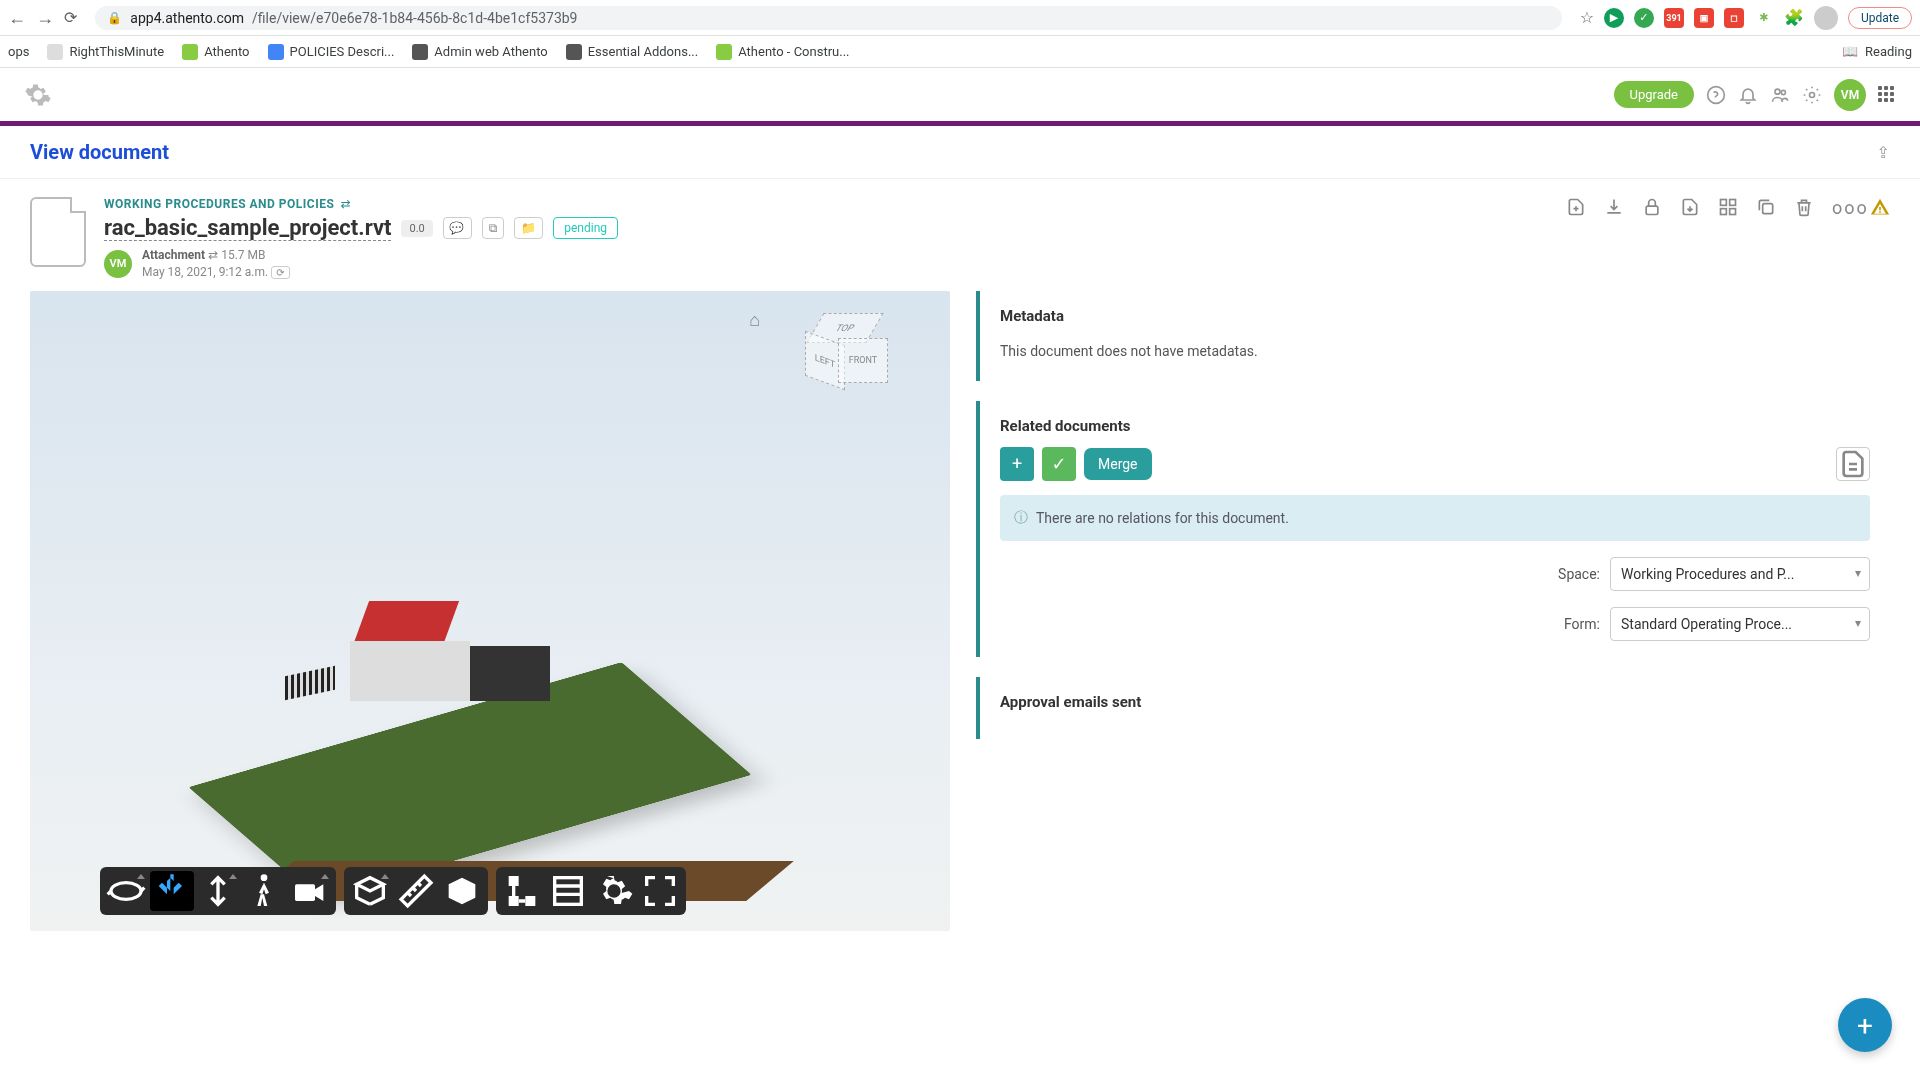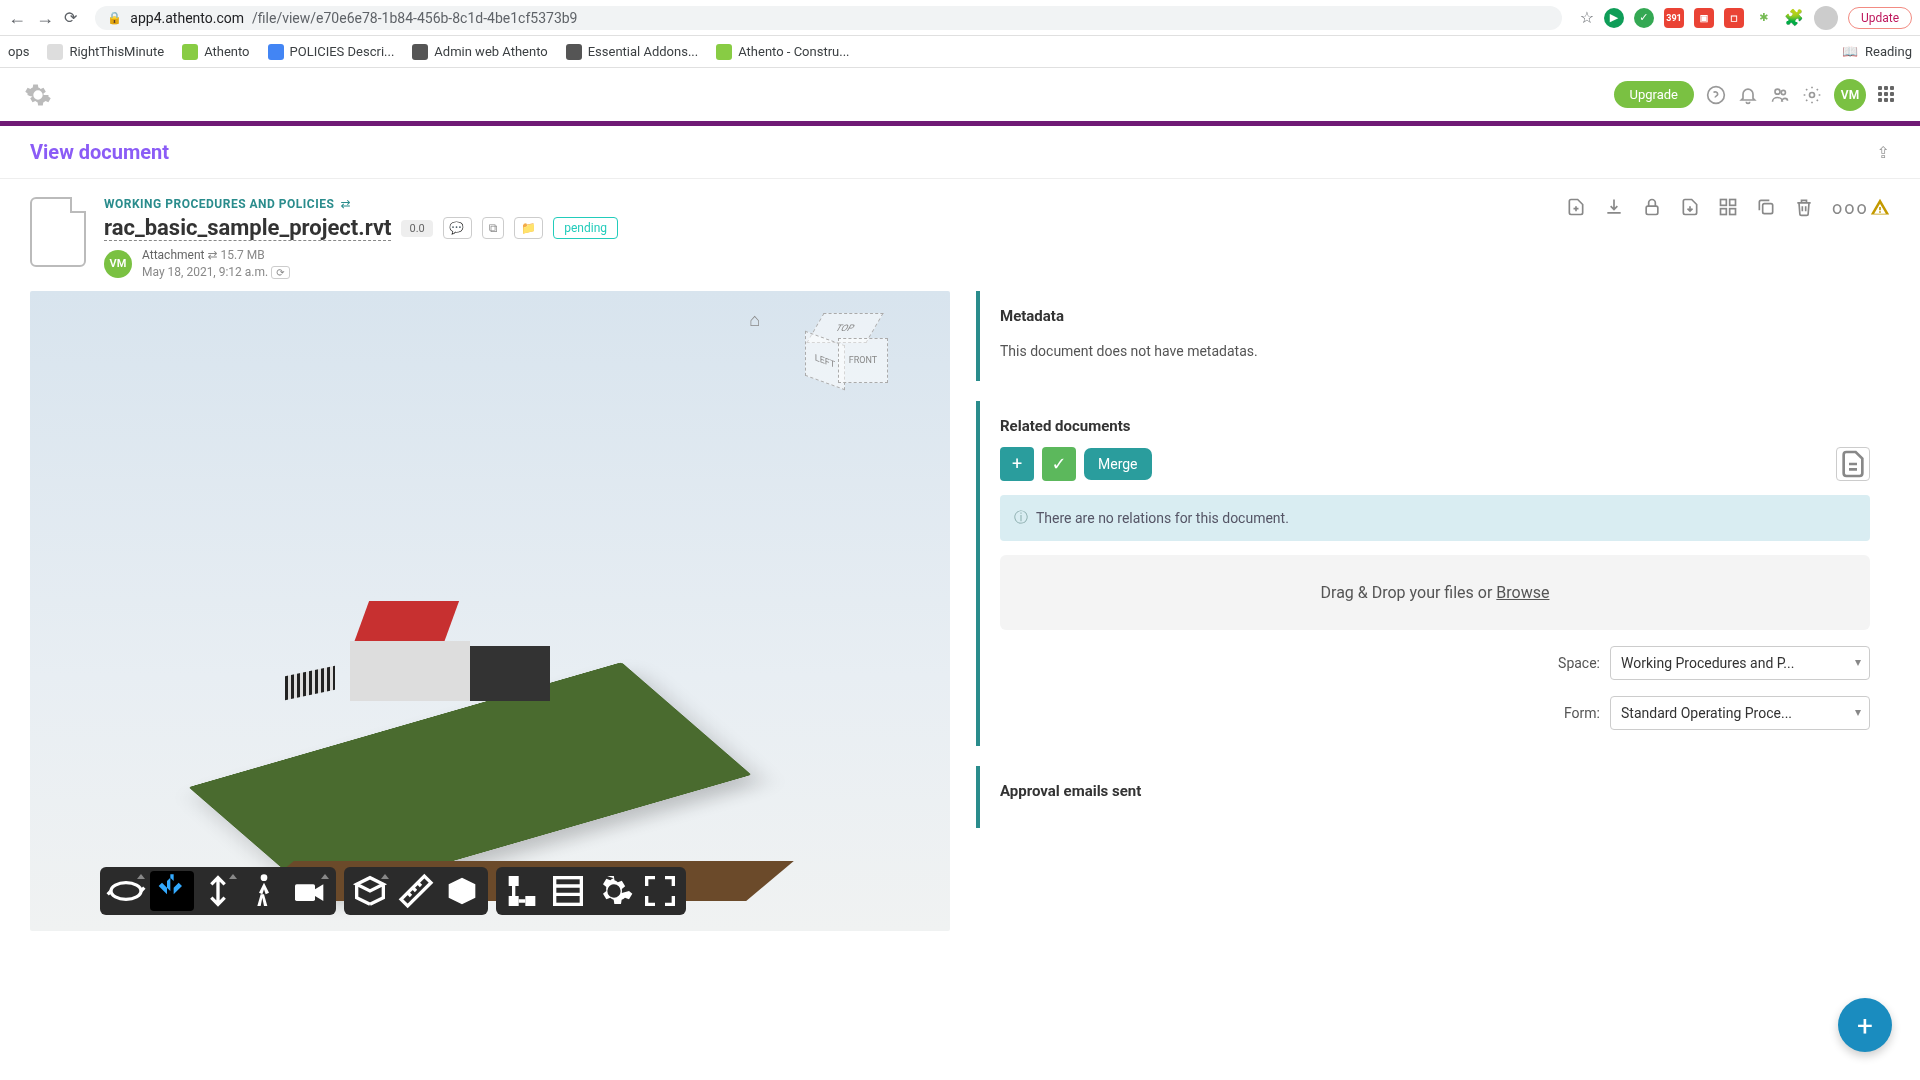--- a/index.html
+++ b/index.html
@@ -14,60 +14,60 @@
 .url-text { color: #202124; font-size: 14px; }
 .url-path { color: #5f6368; }
 .chrome-icons { display: flex; align-items: center; gap: 10px; }
 .chrome-icon { width: 20px; height: 20px; border-radius: 50%; display: flex; align-items: center; justify-content: center; font-size: 11px; }
 .ic-star { color: #5f6368; font-size: 16px; }
 .ic-green1 { background: #0f9d58; color: #fff; }
 .ic-green2 { background: #34a853; color: #fff; }
 .ic-red { background: #ea4335; color: #fff; border-radius: 4px; font-size: 9px; font-weight: bold; padding: 2px; }
 .ic-puzzle { color: #5f6368; }
 .ic-avatar { width: 24px; height: 24px; border-radius: 50%; background: #ccc; }
-.update-btn { background: #fff; border: 1px solid #f28b82; color: #be185d; border-radius: 14px; padding: 3px 12px; font-size: 12px; }
+.update-btn { background: #fff; border: 1px solid #f28b82; color: #0c4a6e; border-radius: 14px; padding: 3px 12px; font-size: 12px; }
 
 
 .bookmarks { height: 32px; background: #fff; border-bottom: 1px solid #e0e0e0; display: flex; align-items: center; padding: 0 8px; gap: 18px; font-size: 13px; color: #3c4043; }
 .bookmark { display: flex; align-items: center; gap: 6px; cursor: pointer; }
 .bm-icon { width: 16px; height: 16px; border-radius: 3px; background: #ddd; display: inline-block; }
 .bm-reading { margin-left: auto; display: flex; align-items: center; gap: 6px; }
 
 
 .app-header { height: 58px; border-bottom: 5px solid #701a75; display: flex; align-items: center; padding: 0 24px; gap: 12px; }
 .gear-logo { width: 28px; height: 28px; color: #bbb; }
 .spacer { flex: 1; }
 .upgrade-pill { background: #7ac142; color: #fff; border-radius: 14px; padding: 6px 16px; font-size: 13px; border: none; }
 .hdr-ic { width: 20px; height: 20px; color: #999; display: flex; align-items: center; justify-content: center; }
 .avatar-circle { width: 32px; height: 32px; border-radius: 50%; background: #7ac142; color: #fff; display: flex; align-items: center; justify-content: center; font-size: 12px; font-weight: 600; }
 .apps-grid { width: 18px; height: 18px; display: grid; grid-template-columns: repeat(3,4px); grid-template-rows: repeat(3,4px); gap: 2px; }
 .apps-grid span { background: #666; border-radius: 1px; }
 
 
 .page-title-bar { padding: 14px 30px; border-bottom: 1px solid #eee; display:flex; align-items:center; }
-.page-title { font-size: 20px; font-weight: 700; color: #8b5cf6; }
+.page-title { font-size: 20px; font-weight: 700; color: #1d4ed8; }
 .title-icons { margin-left:auto; display:flex; gap:8px; color:#999; }
 
 
 .doc-header { padding: 18px 30px 10px; display: flex; gap: 18px; align-items: flex-start; }
 .doc-icon { width: 56px; height: 70px; border: 2px solid #bbb; border-radius: 6px; position: relative; }
 .doc-icon::after { content:''; position:absolute; top:-2px; right:-2px; width:14px; height:14px; background:#fff; border-left:2px solid #bbb; border-bottom:2px solid #bbb; }
 .doc-meta { flex: 1; }
 .breadcrumb-line { display: flex; align-items: center; gap: 6px; margin-bottom: 4px; }
 .breadcrumb { color: #2a8c8c; font-size: 12px; font-weight: 700; letter-spacing: 0.5px; }
 .swap-ic { color: #2a8c8c; font-size: 12px; }
 .title-line { display: flex; align-items: center; gap: 10px; margin-bottom: 6px; }
 .doc-title { font-size: 22px; font-weight: 700; border-bottom: 1px dashed #888; }
 .chip { font-size: 11px; padding: 2px 8px; border-radius: 4px; background: #eee; color: #666; }
 .chip-outline { border: 1px solid #ccc; background: #fff; padding: 3px 6px; border-radius: 4px; color: #888; font-size:12px; }
 .chip-pending { background: #fff; border: 1px solid #2cb; color: #2cb; font-size: 12px; padding: 3px 10px; border-radius: 4px; }
 .author-line { display: flex; align-items: center; gap: 10px; }
 .sm-avatar { width: 28px; height: 28px; border-radius: 50%; background: #7ac142; color: #fff; display: flex; align-items: center; justify-content: center; font-size: 11px; font-weight: 600; }
 .author-text { font-size: 12px; color: #888; line-height: 1.4; }
-.author-text .type { font-weight: 400; color: #666; }
+.author-text .type { font-weight: 700; color: #666; }
 .doc-actions { display: flex; gap: 18px; align-items: center; color: #888; }
 .doc-action-ic { width: 20px; height: 20px; cursor: pointer; }
 .warn-ic { color: #c49a00; }
 
 
 .main { display: flex; gap: 26px; padding: 0 30px 20px; }
 .viewer { width: 920px; height: 640px; background: linear-gradient(180deg, #d8e4ee 0%, #e8eef3 60%, #f0f2f2 100%); border-radius: 2px; position: relative; overflow: hidden; }
 .home-ic { position: absolute; top: 18px; right: 190px; color: #888; font-size: 18px; }
 .viewcube { position: absolute; top: 22px; right: 60px; width: 90px; height: 90px; }
 .cube-face { position:absolute; border:1px dashed #aaa; background: rgba(255,255,255,0.5); font-size:9px; color:#888; display:flex; align-items:center; justify-content:center; }
@@ -398,23 +398,20 @@
             <svg viewBox="0 0 24 24" width="16" fill="none" stroke="currentColor" stroke-width="2">
               <path d="M14 3H7a2 2 0 00-2 2v14a2 2 0 002 2h10a2 2 0 002-2V8l-5-5z"></path>
               <path d="M9 12h6M9 16h6"></path>
             </svg>
           </button>
       </div>
       <div class="info-box">
         <span class="info-ic">ⓘ</span>
         <span>There are no relations for this document.</span>
       </div>
-      <div class="dropzone">
-        <span>Drag &amp; Drop your files or </span><span class="browse">Browse</span>
-      </div>
       <div class="form-row">
         <span class="form-label">Space:</span>
         <div class="select-box">Working Procedures and P...</div>
       </div>
       <div class="form-row">
         <span class="form-label">Form:</span>
         <div class="select-box">Standard Operating Proce...</div>
       </div>
     </div>
 

